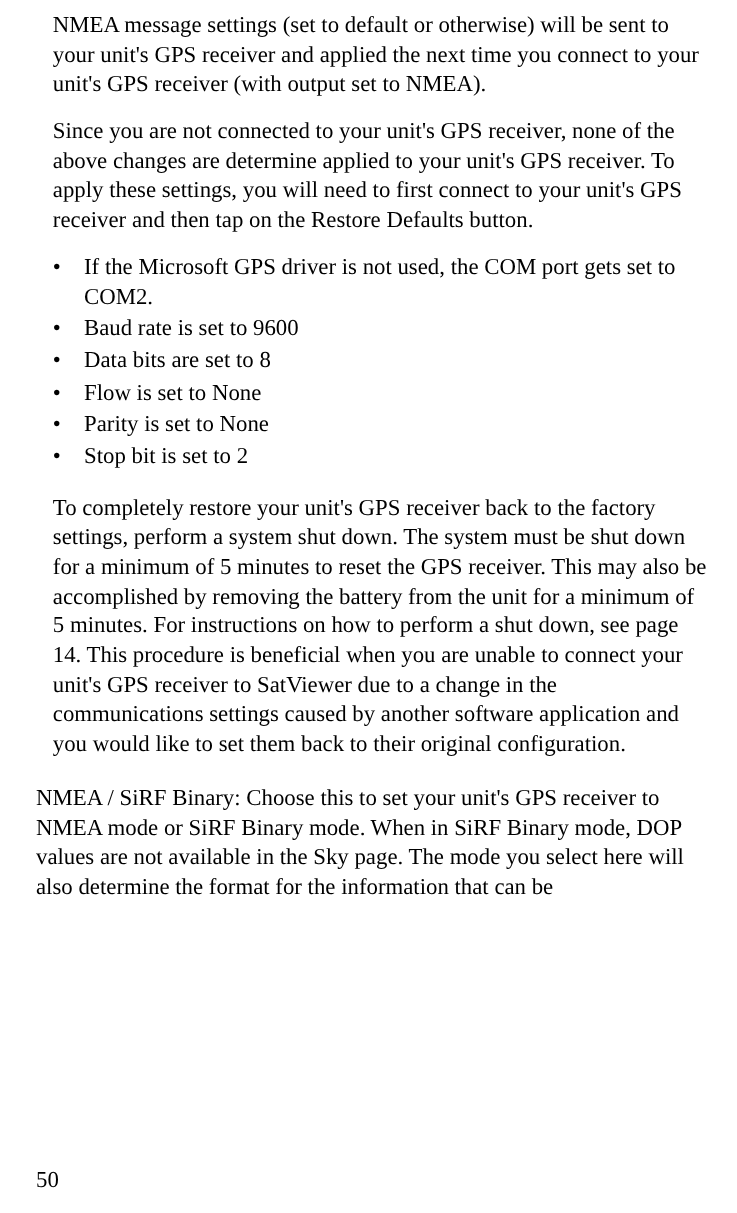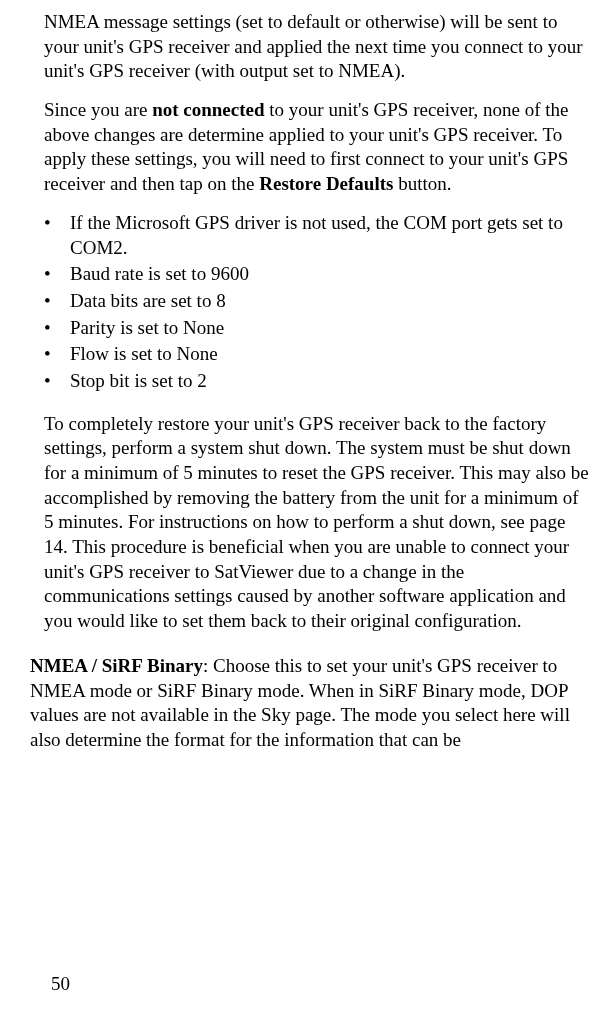--- a/index.html
+++ b/index.html
@@ -44,50 +44,49 @@
     }
     .para-body {
       margin-left: 14px;
       margin-bottom: 14px;
     }
     .para-flush {
       margin-left: 0;
       margin-bottom: 14px;
     }
     .bold {
-      font-weight: bold;
+      font-weight: normal;
       text-align: right;
     }
     .page-number {
       position: absolute;
       bottom: 14px;
       left: 30px;
       font-size: 19px;
-      margin-left: 21px;
     }
     .spacer-sm { height: 6px; }
   </style>
 </head>
 <body>
 
 <div class="content">
 
   <p class="para-indent">NMEA message settings (set to default or otherwise) will be sent to your unit's GPS receiver and applied the next time you connect to your unit's GPS receiver (with output set to NMEA).</p>
 
 
   <p class="para-body">
     <span>Since you are </span><span class="bold">not connected</span><span> to your unit's GPS receiver, none of the above changes are determine applied to your unit's GPS receiver. To apply these settings, you will need to first connect to your unit's GPS receiver and then tap on the </span><span class="bold">Restore Defaults</span><span> button.</span>
   </p>
 
   <ul class="bullets">
     <li>If the Microsoft GPS driver is not used, the COM port gets set to COM2.</li>
     <li>Baud rate is set to 9600</li>
     <li>Data bits are set to 8</li>
+    <li>Flow is set to None</li>
     <li>Parity is set to None</li>
-    <li>Flow is set to None</li>
     <li>Stop bit is set to 2</li>
   </ul>
 
   <div class="spacer-sm"></div>
 
   <p class="para-body">To completely restore your unit's GPS receiver back to the factory settings, perform a system shut down. The system must be shut down for a minimum of 5 minutes to reset the GPS receiver. This may also be accomplished by removing the battery from the unit for a minimum of 5 minutes. For instructions on how to perform a shut down, see page 14. This procedure is beneficial when you are unable to connect your unit's GPS receiver to SatViewer due to a change in the communications settings caused by another software application and you would like to set them back to their original configuration.</p>
 
   <div class="spacer-sm"></div>
 
   <p class="para-flush">

